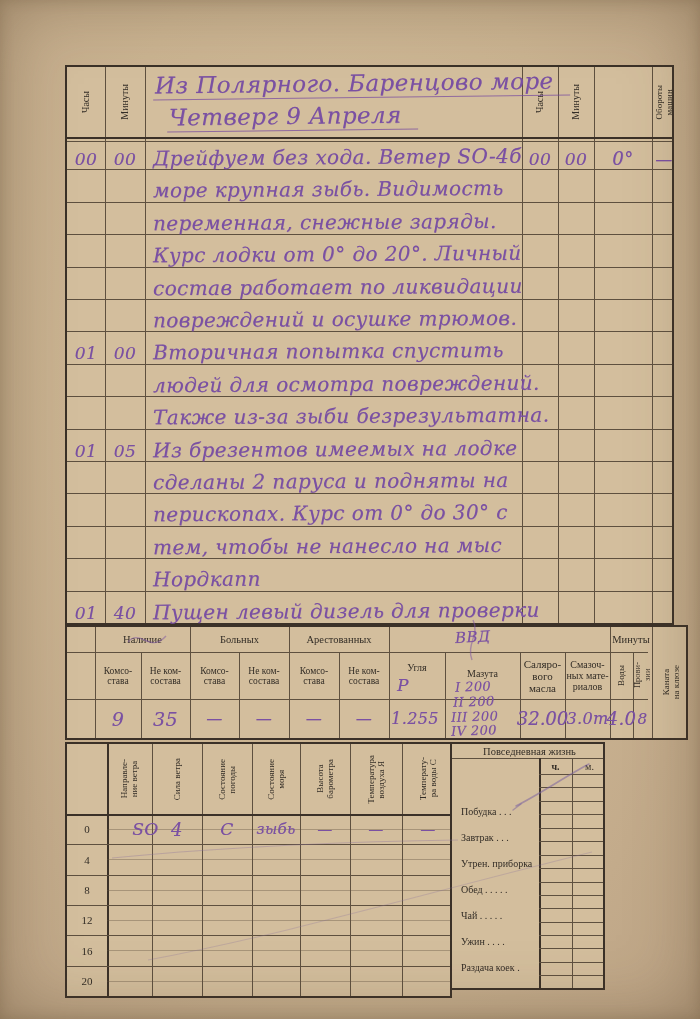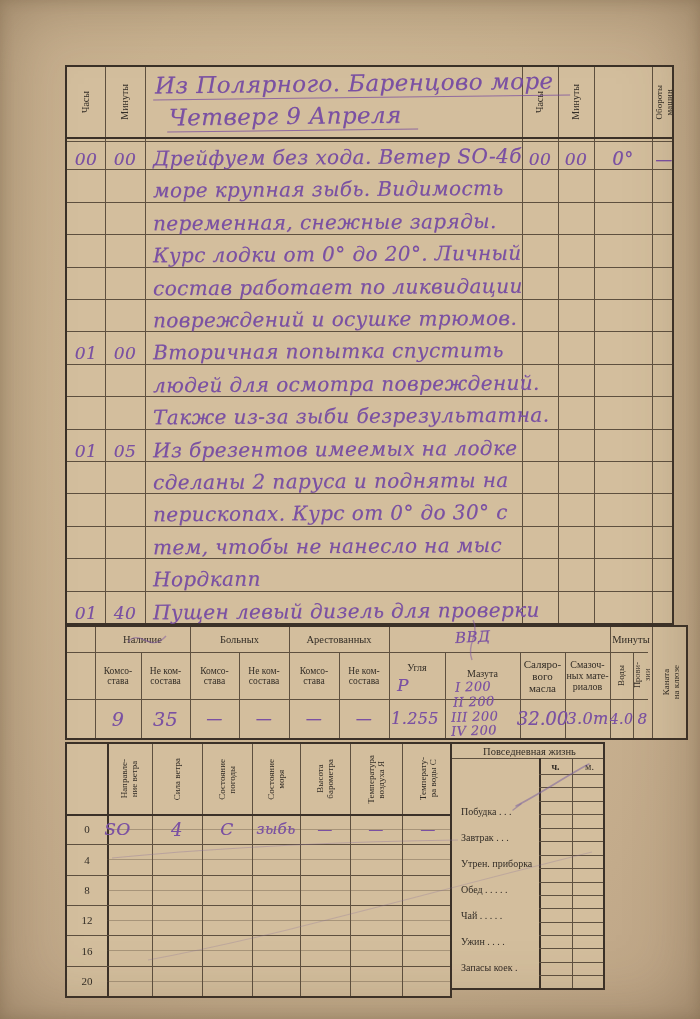--- a/index.html
+++ b/index.html
@@ -182,21 +182,21 @@
 
     <div class="abs cen hand" style="left:28px;top:72px;width:46px;height:39px;font-size:19px">9</div>
     <div class="abs cen hand" style="left:74px;top:72px;width:49px;height:39px;font-size:19px">35</div>
     <div class="abs cen hand" style="left:123px;top:72px;width:49px;height:39px;font-size:16px">—</div>
     <div class="abs cen hand" style="left:172px;top:72px;width:50px;height:39px;font-size:16px">—</div>
     <div class="abs cen hand" style="left:222px;top:72px;width:50px;height:39px;font-size:16px">—</div>
     <div class="abs cen hand" style="left:272px;top:72px;width:50px;height:39px;font-size:16px">—</div>
     <div class="abs cen hand" style="left:318px;top:72px;width:60px;height:39px;font-size:16px">1.255</div>
     <div class="abs cen hand" style="left:453px;top:72px;width:45px;height:39px;font-size:18px;letter-spacing:0">32.00</div>
     <div class="abs cen hand" style="left:498px;top:72px;width:45px;height:39px;font-size:16px">3.0т</div>
-    <div class="abs cen hand" style="left:543px;top:72px;width:23px;height:39px;font-size:14px">4.0</div>
+    <div class="abs cen hand" style="left:543px;top:72px;width:23px;height:39px;font-size:18px">4.0</div>
     <div class="abs cen hand" style="left:566px;top:72px;width:19px;height:39px;font-size:15px">8</div>
   </div>
 
   <div class="tbl" style="left:65px;top:742px;width:387px;height:256px;">
     <div class="vl" style="left:40px;width:2px;background:#3b3128"></div>
     <div class="vl" style="left:85px"></div>
     <div class="vl" style="left:135px"></div>
     <div class="vl" style="left:185px"></div>
     <div class="vl" style="left:233px"></div>
     <div class="vl" style="left:283px"></div>
@@ -242,21 +242,21 @@
 ра воды С</span>
       </div>
 
     <div class="abs cen print" style="left:0;top:70px;width:40px;height:30px;font-size:11px">0</div>
     <div class="abs cen print" style="left:0;top:100px;width:40px;height:31px;font-size:11px">4</div>
     <div class="abs cen print" style="left:0;top:131px;width:40px;height:30px;font-size:11px">8</div>
     <div class="abs cen print" style="left:0;top:161px;width:40px;height:30px;font-size:11px">12</div>
     <div class="abs cen print" style="left:0;top:191px;width:40px;height:31px;font-size:11px">16</div>
     <div class="abs cen print" style="left:0;top:222px;width:40px;height:30px;font-size:11px">20</div>
 
-    <div class="abs cen hand" style="left:28px;top:70px;width:45px;height:30px;font-size:17px">SO</div>
+    <div class="abs cen hand" style="left:56px;top:70px;width:45px;height:30px;font-size:17px">SO</div>
     <div class="abs cen hand" style="left:85px;top:70px;width:50px;height:30px;font-size:18px">4</div>
     <div class="abs cen hand" style="left:135px;top:70px;width:50px;height:30px;font-size:17px">С</div>
     <div class="abs cen hand" style="left:185px;top:70px;width:48px;height:30px;font-size:15px">зыбь</div>
     <div class="abs cen hand" style="left:233px;top:70px;width:50px;height:30px;font-size:15px">—</div>
     <div class="abs cen hand" style="left:283px;top:70px;width:52px;height:30px;font-size:15px">—</div>
     <div class="abs cen hand" style="left:335px;top:70px;width:52px;height:30px;font-size:15px">—</div>
   </div>
 
   <div class="tbl" style="left:450px;top:742px;width:155px;height:248px;">
     <div class="hl" style="top:14px"></div>
@@ -282,21 +282,21 @@
     <div class="abs cen print" style="left:0;top:0;width:155px;height:14px;font-size:10.5px">Повседневная жизнь</div>
     <div class="abs cen print" style="left:87px;top:15px;width:33px;height:15px;font-size:10px;font-weight:bold">ч.</div>
     <div class="abs cen print" style="left:120px;top:15px;width:35px;height:15px;font-size:10px">м.</div>
 
     <div class="abs print" style="left:9px;top:54px;width:78px;height:26px;display:flex;align-items:center;font-size:10px;white-space:nowrap">Побудка  .  .  .</div>
     <div class="abs print" style="left:9px;top:80px;width:78px;height:26px;display:flex;align-items:center;font-size:10px;white-space:nowrap">Завтрак   .  .  .</div>
     <div class="abs print" style="left:9px;top:106px;width:78px;height:26px;display:flex;align-items:center;font-size:10px;white-space:nowrap">Утрен. приборка</div>
     <div class="abs print" style="left:9px;top:132px;width:78px;height:26px;display:flex;align-items:center;font-size:10px;white-space:nowrap">Обед .  .  .  .  .</div>
     <div class="abs print" style="left:9px;top:158px;width:78px;height:26px;display:flex;align-items:center;font-size:10px;white-space:nowrap">Чай  .  .  .  .  .</div>
     <div class="abs print" style="left:9px;top:184px;width:78px;height:26px;display:flex;align-items:center;font-size:10px;white-space:nowrap">Ужин  .  .  .  .</div>
-    <div class="abs print" style="left:9px;top:210px;width:78px;height:26px;display:flex;align-items:center;font-size:10px;white-space:nowrap">Запасы коек  .</div>
+    <div class="abs print" style="left:9px;top:210px;width:78px;height:26px;display:flex;align-items:center;font-size:10px;white-space:nowrap">Раздача коек  .</div>
   </div>
 
   <svg class="marks" width="700" height="1019" viewBox="0 0 700 1019">
     <path d="M516 806 C 540 794, 566 776, 589 764" stroke="#7b62a0" stroke-width="1.6" fill="none" opacity="0.55" stroke-linecap="round"></path>
     <path d="M513 810 l 8 -6" stroke="#7b62a0" stroke-width="1.4" fill="none" opacity="0.5" stroke-linecap="round"></path>
     <path d="M112 858 C 220 847, 360 841, 458 840" stroke="#8a6f9e" stroke-width="1.2" fill="none" opacity="0.35"></path>
     <path d="M148 960 C 280 936, 430 892, 592 852" stroke="#8a6f9e" stroke-width="1.1" fill="none" opacity="0.28"></path>
     <path d="M128 642 C 140 628, 150 654, 166 636" stroke="#7b52a4" stroke-width="1.4" fill="none" opacity="0.5"></path>
     <path d="M472 660 C 466 644, 480 634, 473 620" stroke="#7b52a4" stroke-width="1.4" fill="none" opacity="0.5"></path>
   </svg>

